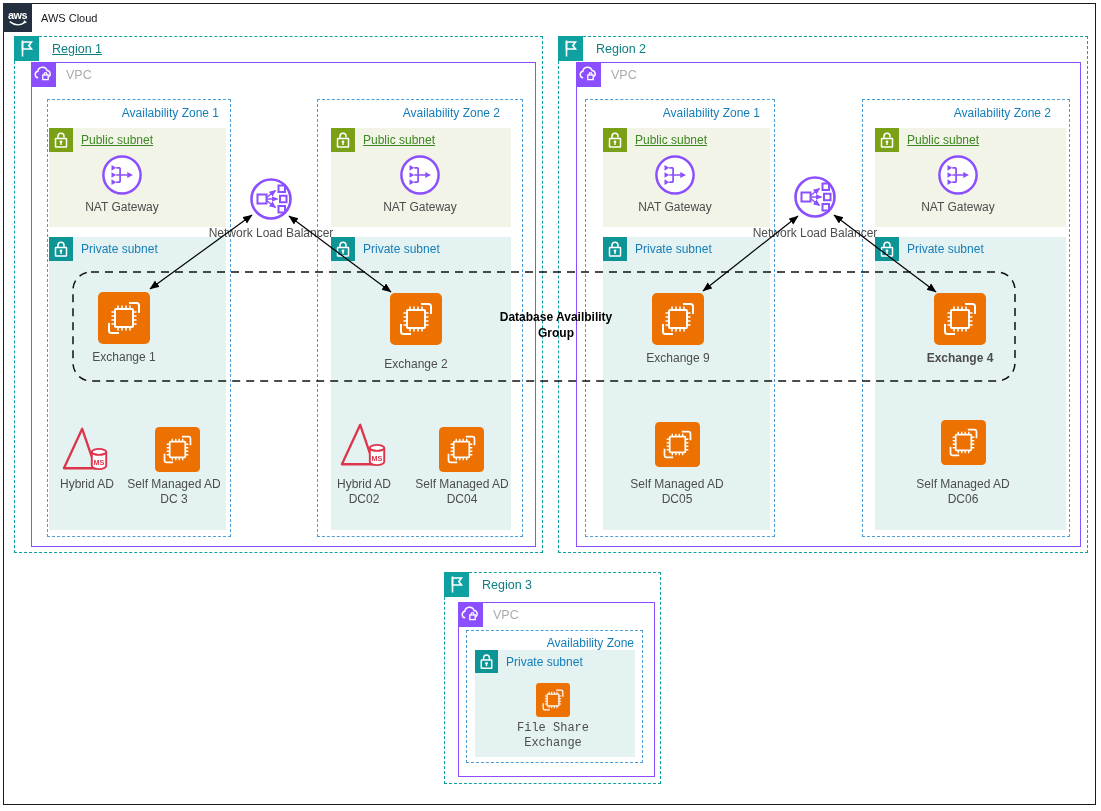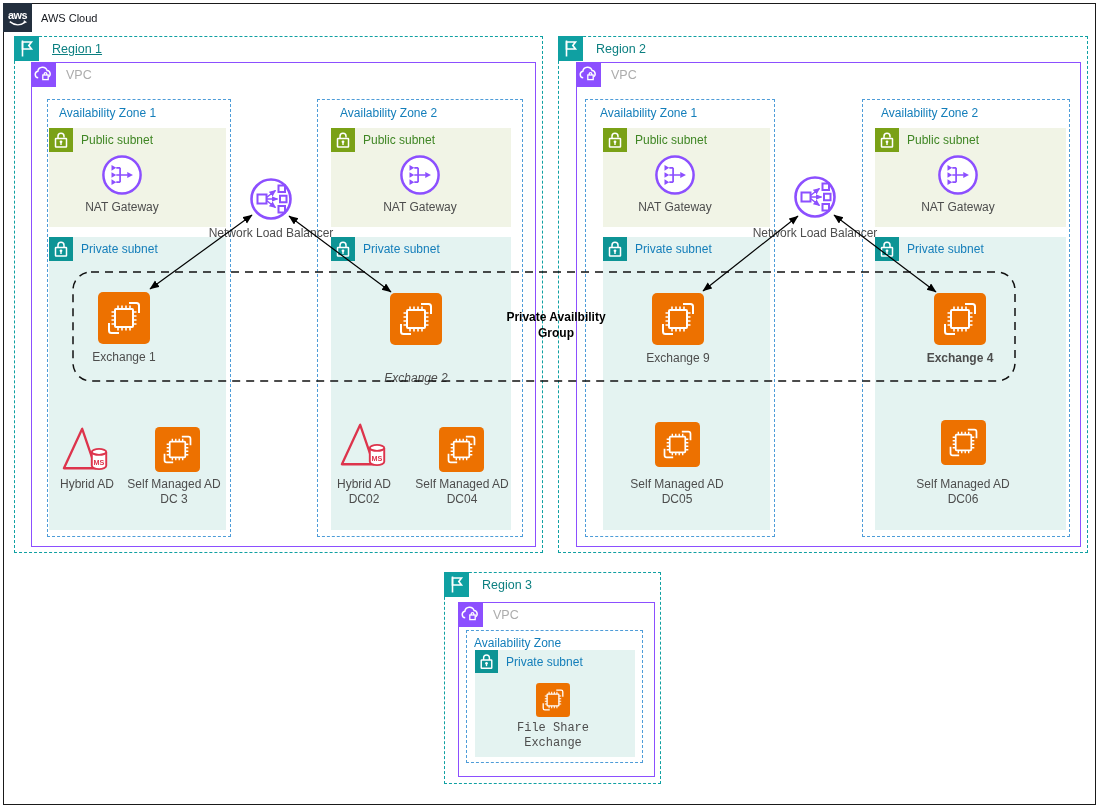--- a/index.html
+++ b/index.html
@@ -9,26 +9,26 @@
   .outer{border:1.6px solid #1a1a1a;}
   .region{border:1.5px dashed #0FA0A2;}
   .vpc{border:1.5px solid #8C4FFF;}
   .az{border:1.4px dashed #4E9CD8;}
   .sub-pub{background:#F1F4E6;}
   .sub-priv{background:#E4F3F1;}
   .hdr-icon{width:24px;height:24px;display:block;}
   .bg-olive{background:#7AA116;}
   .bg-teal{background:#0D9495;}
   .lbl{font-size:12px;white-space:nowrap;line-height:15px;}
-  .t-green{color:#3F8624;}
+  .t-green{color:#3F8624;text-decoration:underline;}
   .t-blue{color:#147EBA;}
   .t-teal{color:#0B7F80;font-size:12.5px;}
   .t-gray{color:#ACACAC;font-size:12.5px;}
   .cap{font-size:12px;color:#4D4D4D;text-align:center;line-height:14.5px;}
-  .azlbl{font-size:12px;color:#147EBA;text-align:left;white-space:nowrap;}
+  .azlbl{font-size:12px;color:#147EBA;text-align:right;white-space:nowrap;}
   .daglbl{font-size:12px;font-weight:bold;color:#000;text-align:center;line-height:16px;}
   .awslbl{font-size:11px;color:#16191f;}
   svg.ic{display:block;}
 </style>
 </head>
 <body>
 
 <svg width="0" height="0" style="position:absolute" aria-hidden="true">
   <defs>
     <marker id="mp" markerWidth="6" markerHeight="6" refX="4" refY="2" orient="auto">
@@ -195,21 +195,21 @@
   <span class="abs hdr-icon bg-teal" style="left:331px;top:237px;">
       <svg class="ic" width="24" height="24">
         <use href="#sym-lock"></use>
       </svg>
     </span>
   <div class="abs lbl t-blue" style="left:363px;top:242px;">Private subnet</div>
 
   <svg class="abs ic" style="left:390px;top:293px" width="52" height="52">
       <use href="#sym-ec2"></use>
     </svg>
-  <div class="abs cap" style="left:361px;top:371px;width:110px;font-style:italic;">Exchange 2</div>
+  <div class="abs cap" style="left:361px;top:357px;width:110px;">Exchange 2</div>
 
   <svg class="abs ic" style="left:338px;top:420px" width="54" height="50" viewBox="0 0 56 52">
       <use href="#sym-hybrid"></use>
     </svg>
   <div class="abs cap" style="left:314px;top:477px;width:100px;">
     <div>Hybrid AD</div>
       <div>DC02</div>
   </div>
   <svg class="abs ic" style="left:439px;top:427px" width="45" height="45">
       <use href="#sym-ec2"></use>
@@ -307,21 +307,21 @@
     <div>Self Managed AD</div>
       <div>DC06</div>
   </div>
 
   <svg class="abs ic" style="left:793px;top:175px" width="44" height="44">
       <use href="#sym-nlb"></use>
     </svg>
   <div class="abs cap" style="left:740px;top:226px;width:150px;">Network Load Balancer</div>
 
   <div class="abs daglbl" style="left:486px;top:309px;width:140px;">
-    <div>Private Availbility</div>
+    <div>Database Availbility</div>
       <div>Group</div>
   </div>
 
   <div class="abs region" style="left:444px;top:572px;width:217px;height:212px;"></div>
   <svg class="abs ic" style="left:444px;top:572px" width="25" height="25">
       <use href="#sym-flag"></use>
     </svg>
   <div class="abs lbl t-teal" style="left:482px;top:578px;">Region 3</div>
 
   <div class="abs vpc" style="left:458px;top:602px;width:197px;height:175px;"></div>

